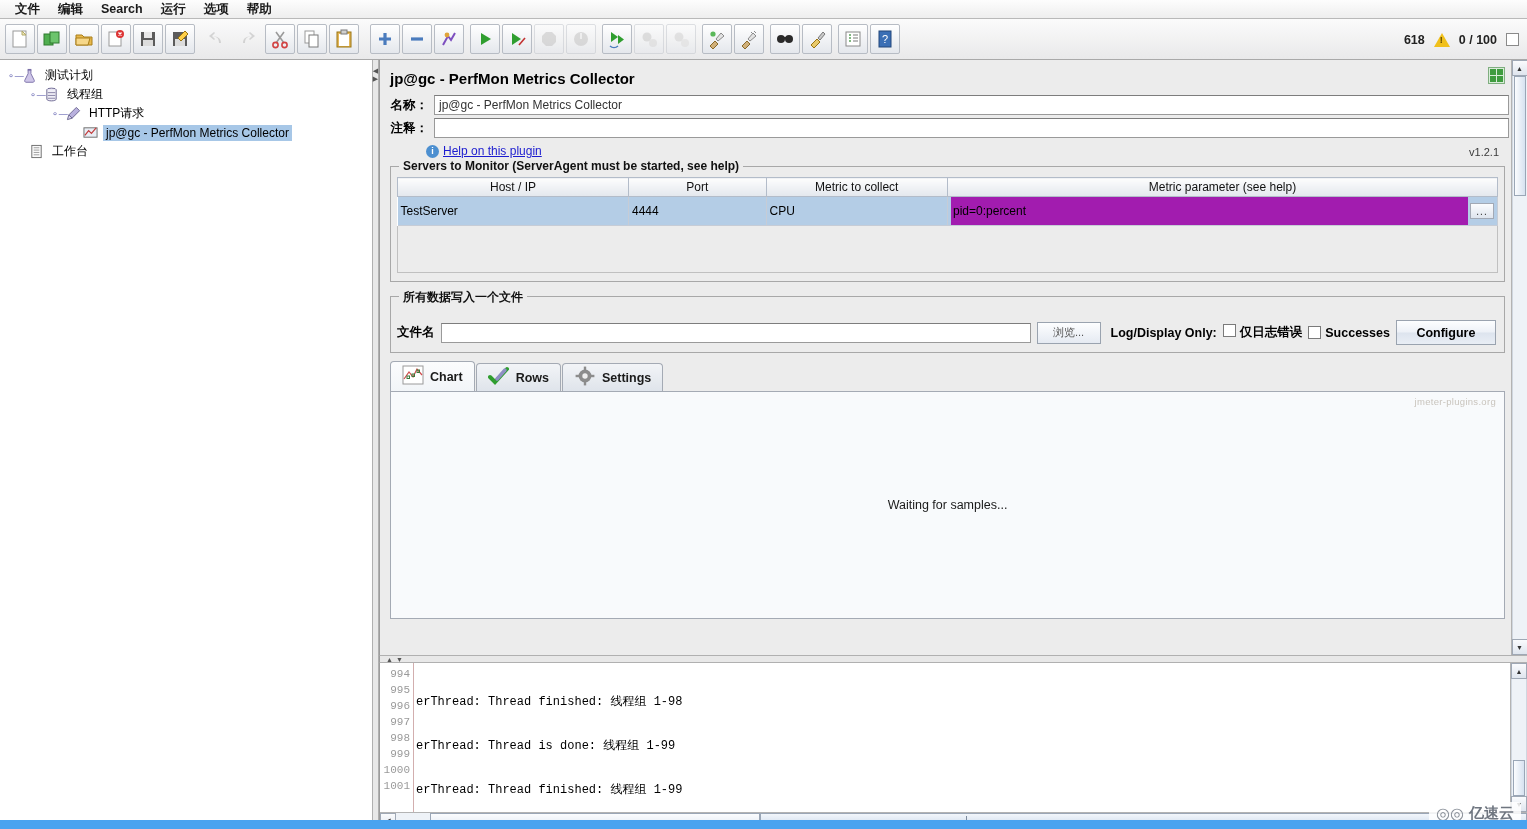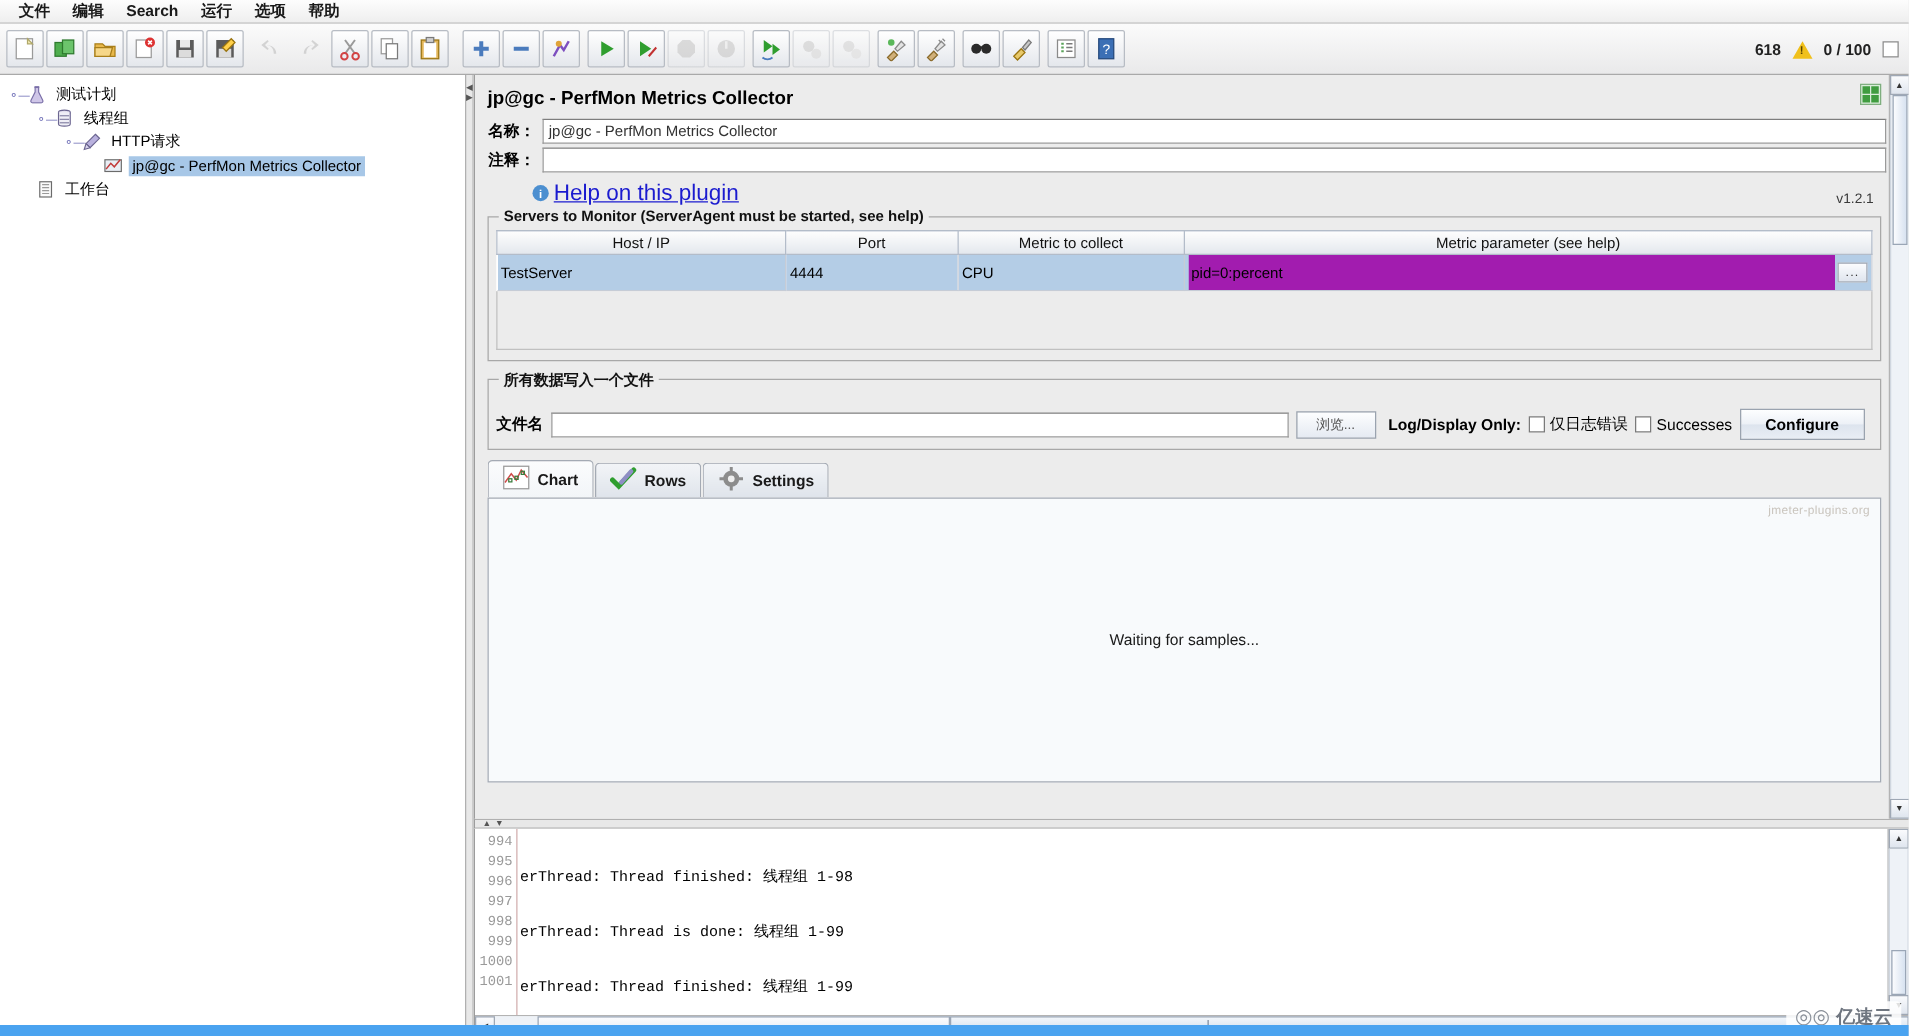--- a/index.html
+++ b/index.html
@@ -134,21 +134,21 @@
     font-size: 12px; padding: 1px 4px; color: #333;
     display: flex; align-items: center;
   }
   .help-row { display: flex; align-items: center; padding: 3px 0 0 40px; position: relative; }
   .info-icon {
     width: 13px; height: 13px; border-radius: 50%;
     background: #4c8fd0; color: #fff; font-size: 9px; font-weight: bold;
     display: flex; align-items: center; justify-content: center; margin-right: 4px;
   }
   .help-link {
-    font-size: 18px; color: #1b1bcf; text-decoration: underline; cursor: pointer;
+    font-size: 12px; color: #1b1bcf; text-decoration: underline; cursor: pointer;
   }
   .version {
     position: absolute; right: 10px; bottom: 0;
     font-size: 11px; color: #3a3a3a;
   }
 
   
   .group {
     border: 1px solid #a8a8a8; margin: 8px 4px 0 4px;
     position: relative; padding: 10px 6px 8px 6px;
@@ -194,21 +194,21 @@
   }
 
   .file-row { display: flex; align-items: center; gap: 6px; margin-top: 13px; }
   .file-label { font-size: 12.5px; font-weight: bold; }
   .browse-btn {
     width: 64px; height: 22px; border: 1px solid #9aa3af;
     background: linear-gradient(#fdfeff,#e5eaf2);
     font-size: 11px; color: #555; display:flex; align-items:center; justify-content:center;
   }
   .logdisp { font-size: 12.5px; font-weight: bold; margin-left: 4px; }
-  .chk-wrap { display: flex; align-items: center; gap: 4px; font-size: 12.5px; }
+  .chk-wrap { display: flex; gap: 4px; font-size: 12.5px; font-weight: bold; }
   .chk-box { width: 13px; height: 13px; border: 1px solid #7a7a7a; background: #fff; }
   .configure-btn {
     width: 100px; height: 25px; border: 1px solid #9aa3af;
     background: linear-gradient(#fdfeff 0%,#edf1f7 48%,#dde4ee 52%,#e9eef5 100%);
     font-size: 12.5px; font-weight: bold;
     display: flex; align-items: center; justify-content: center;
   }
 
   
   .tabs { display: flex; align-items: flex-end; margin: 8px 4px 0 4px; height: 30px; }

